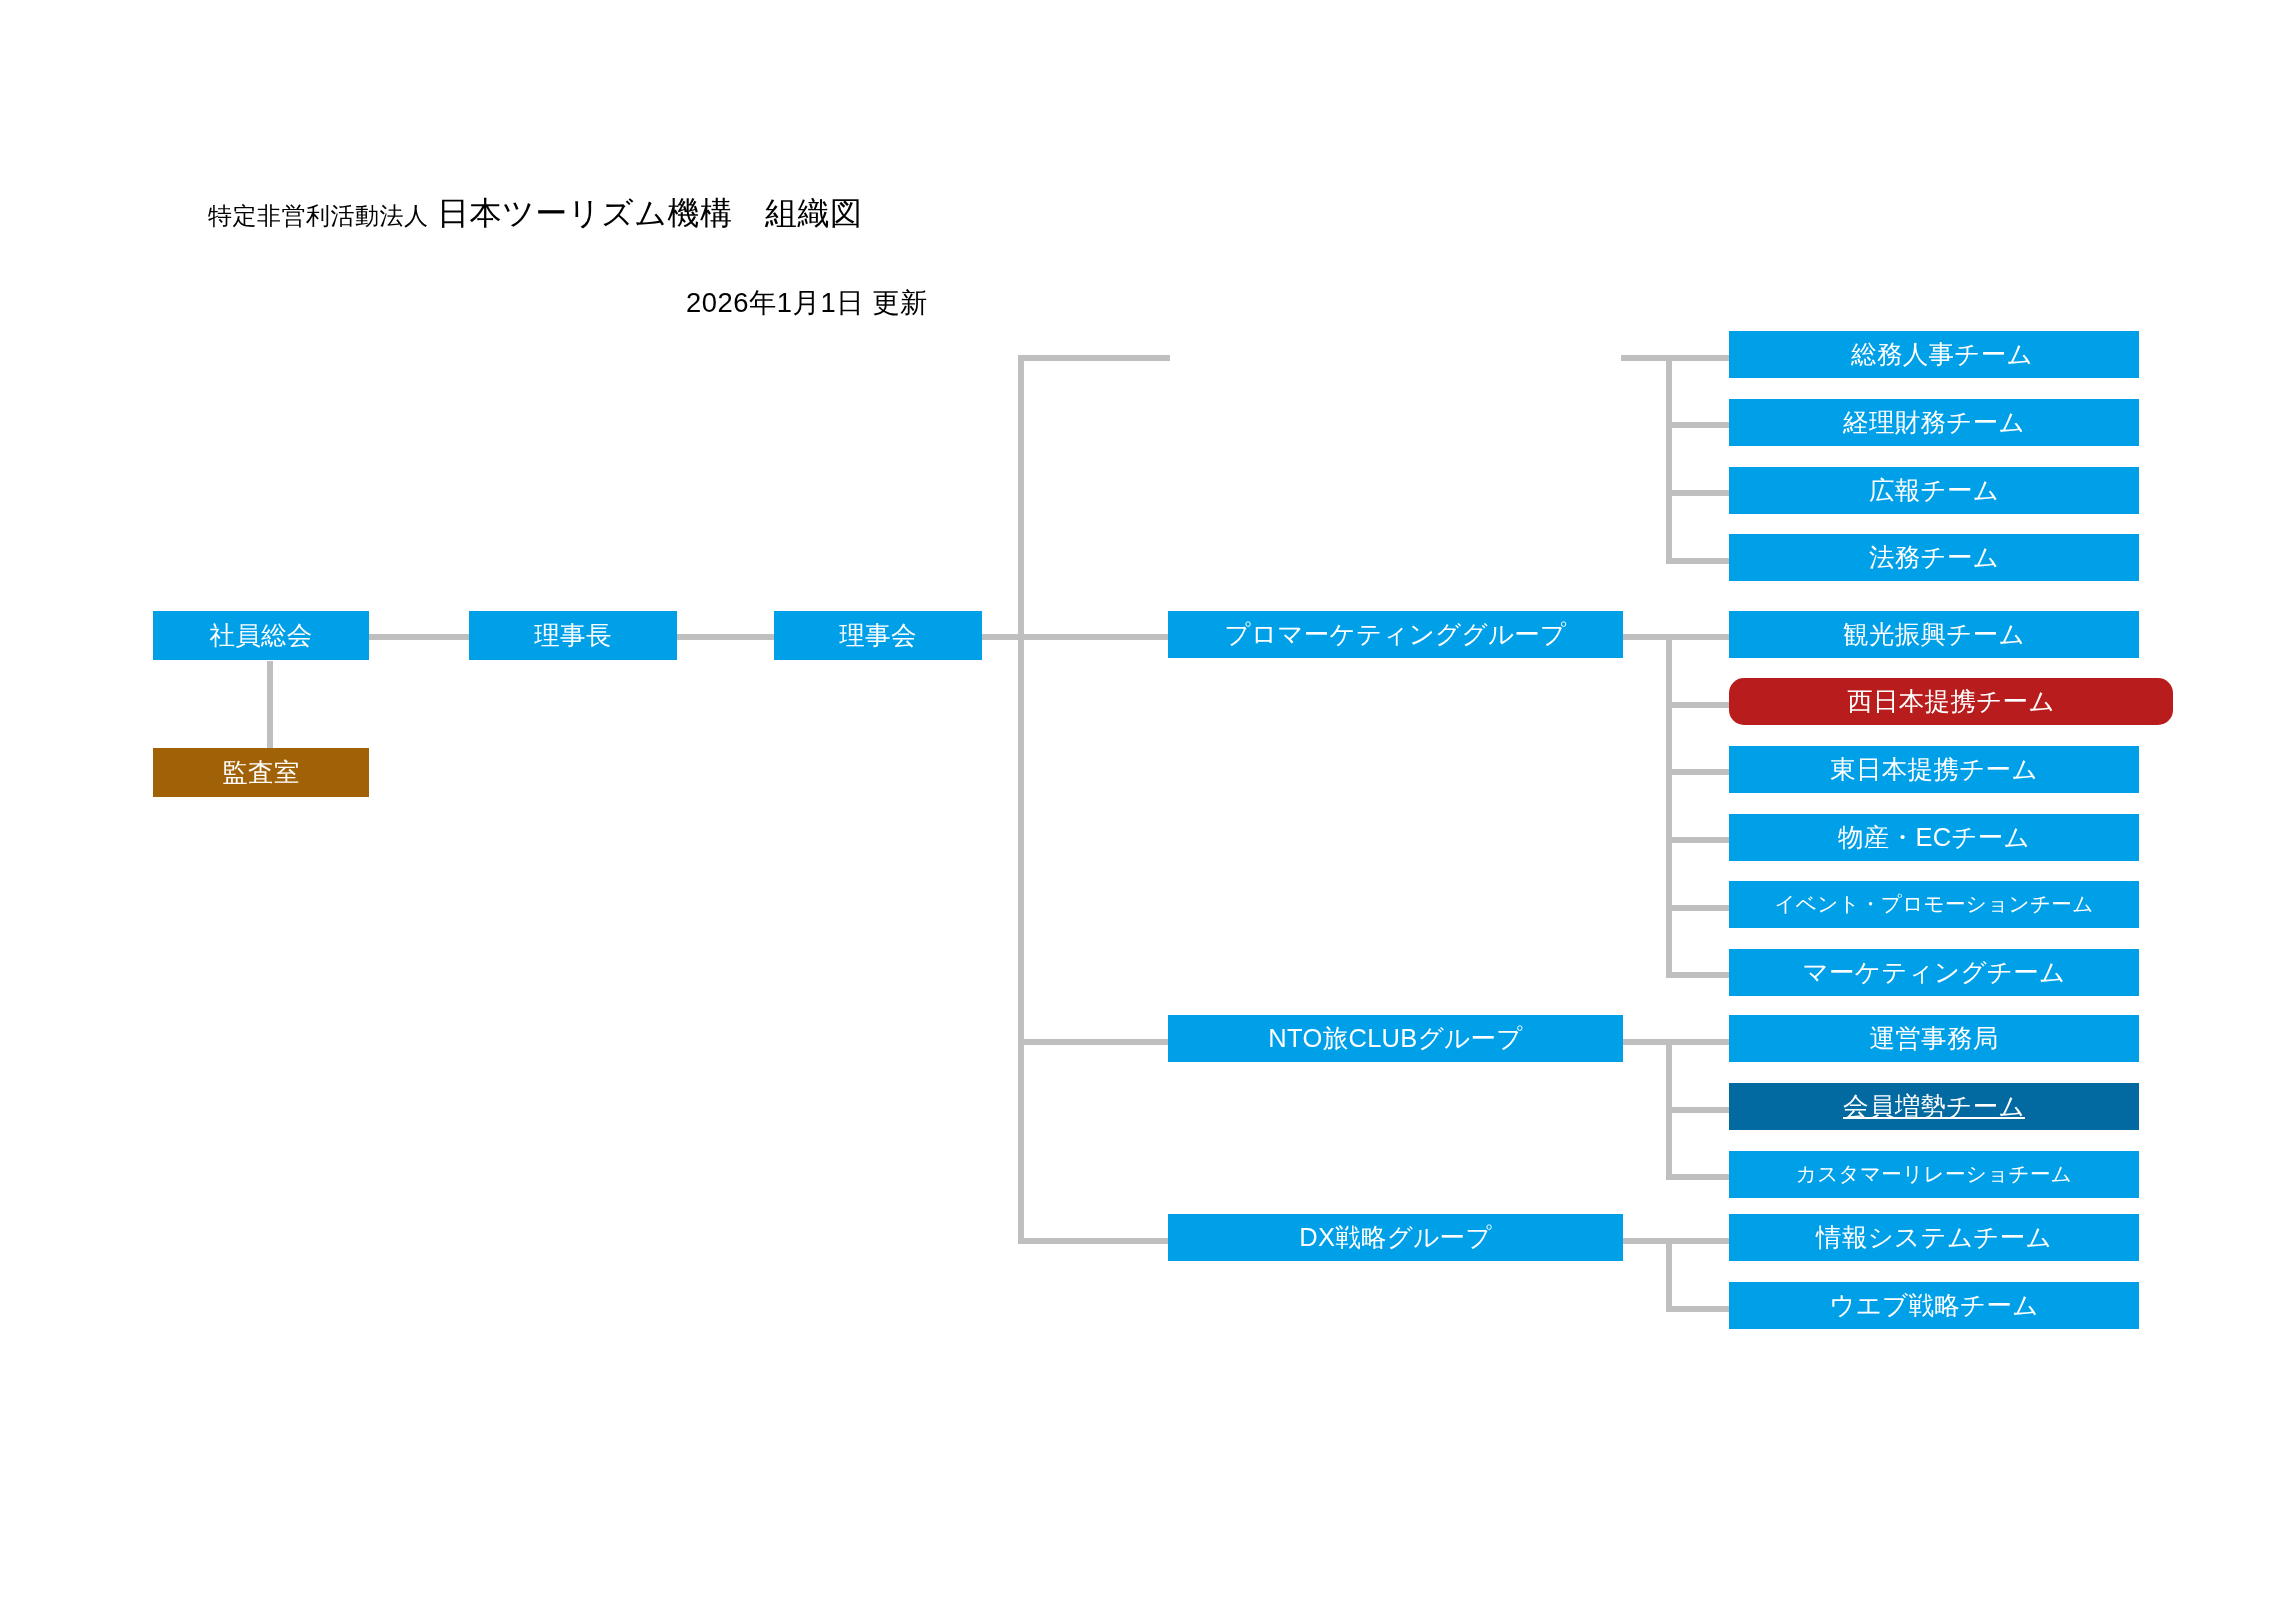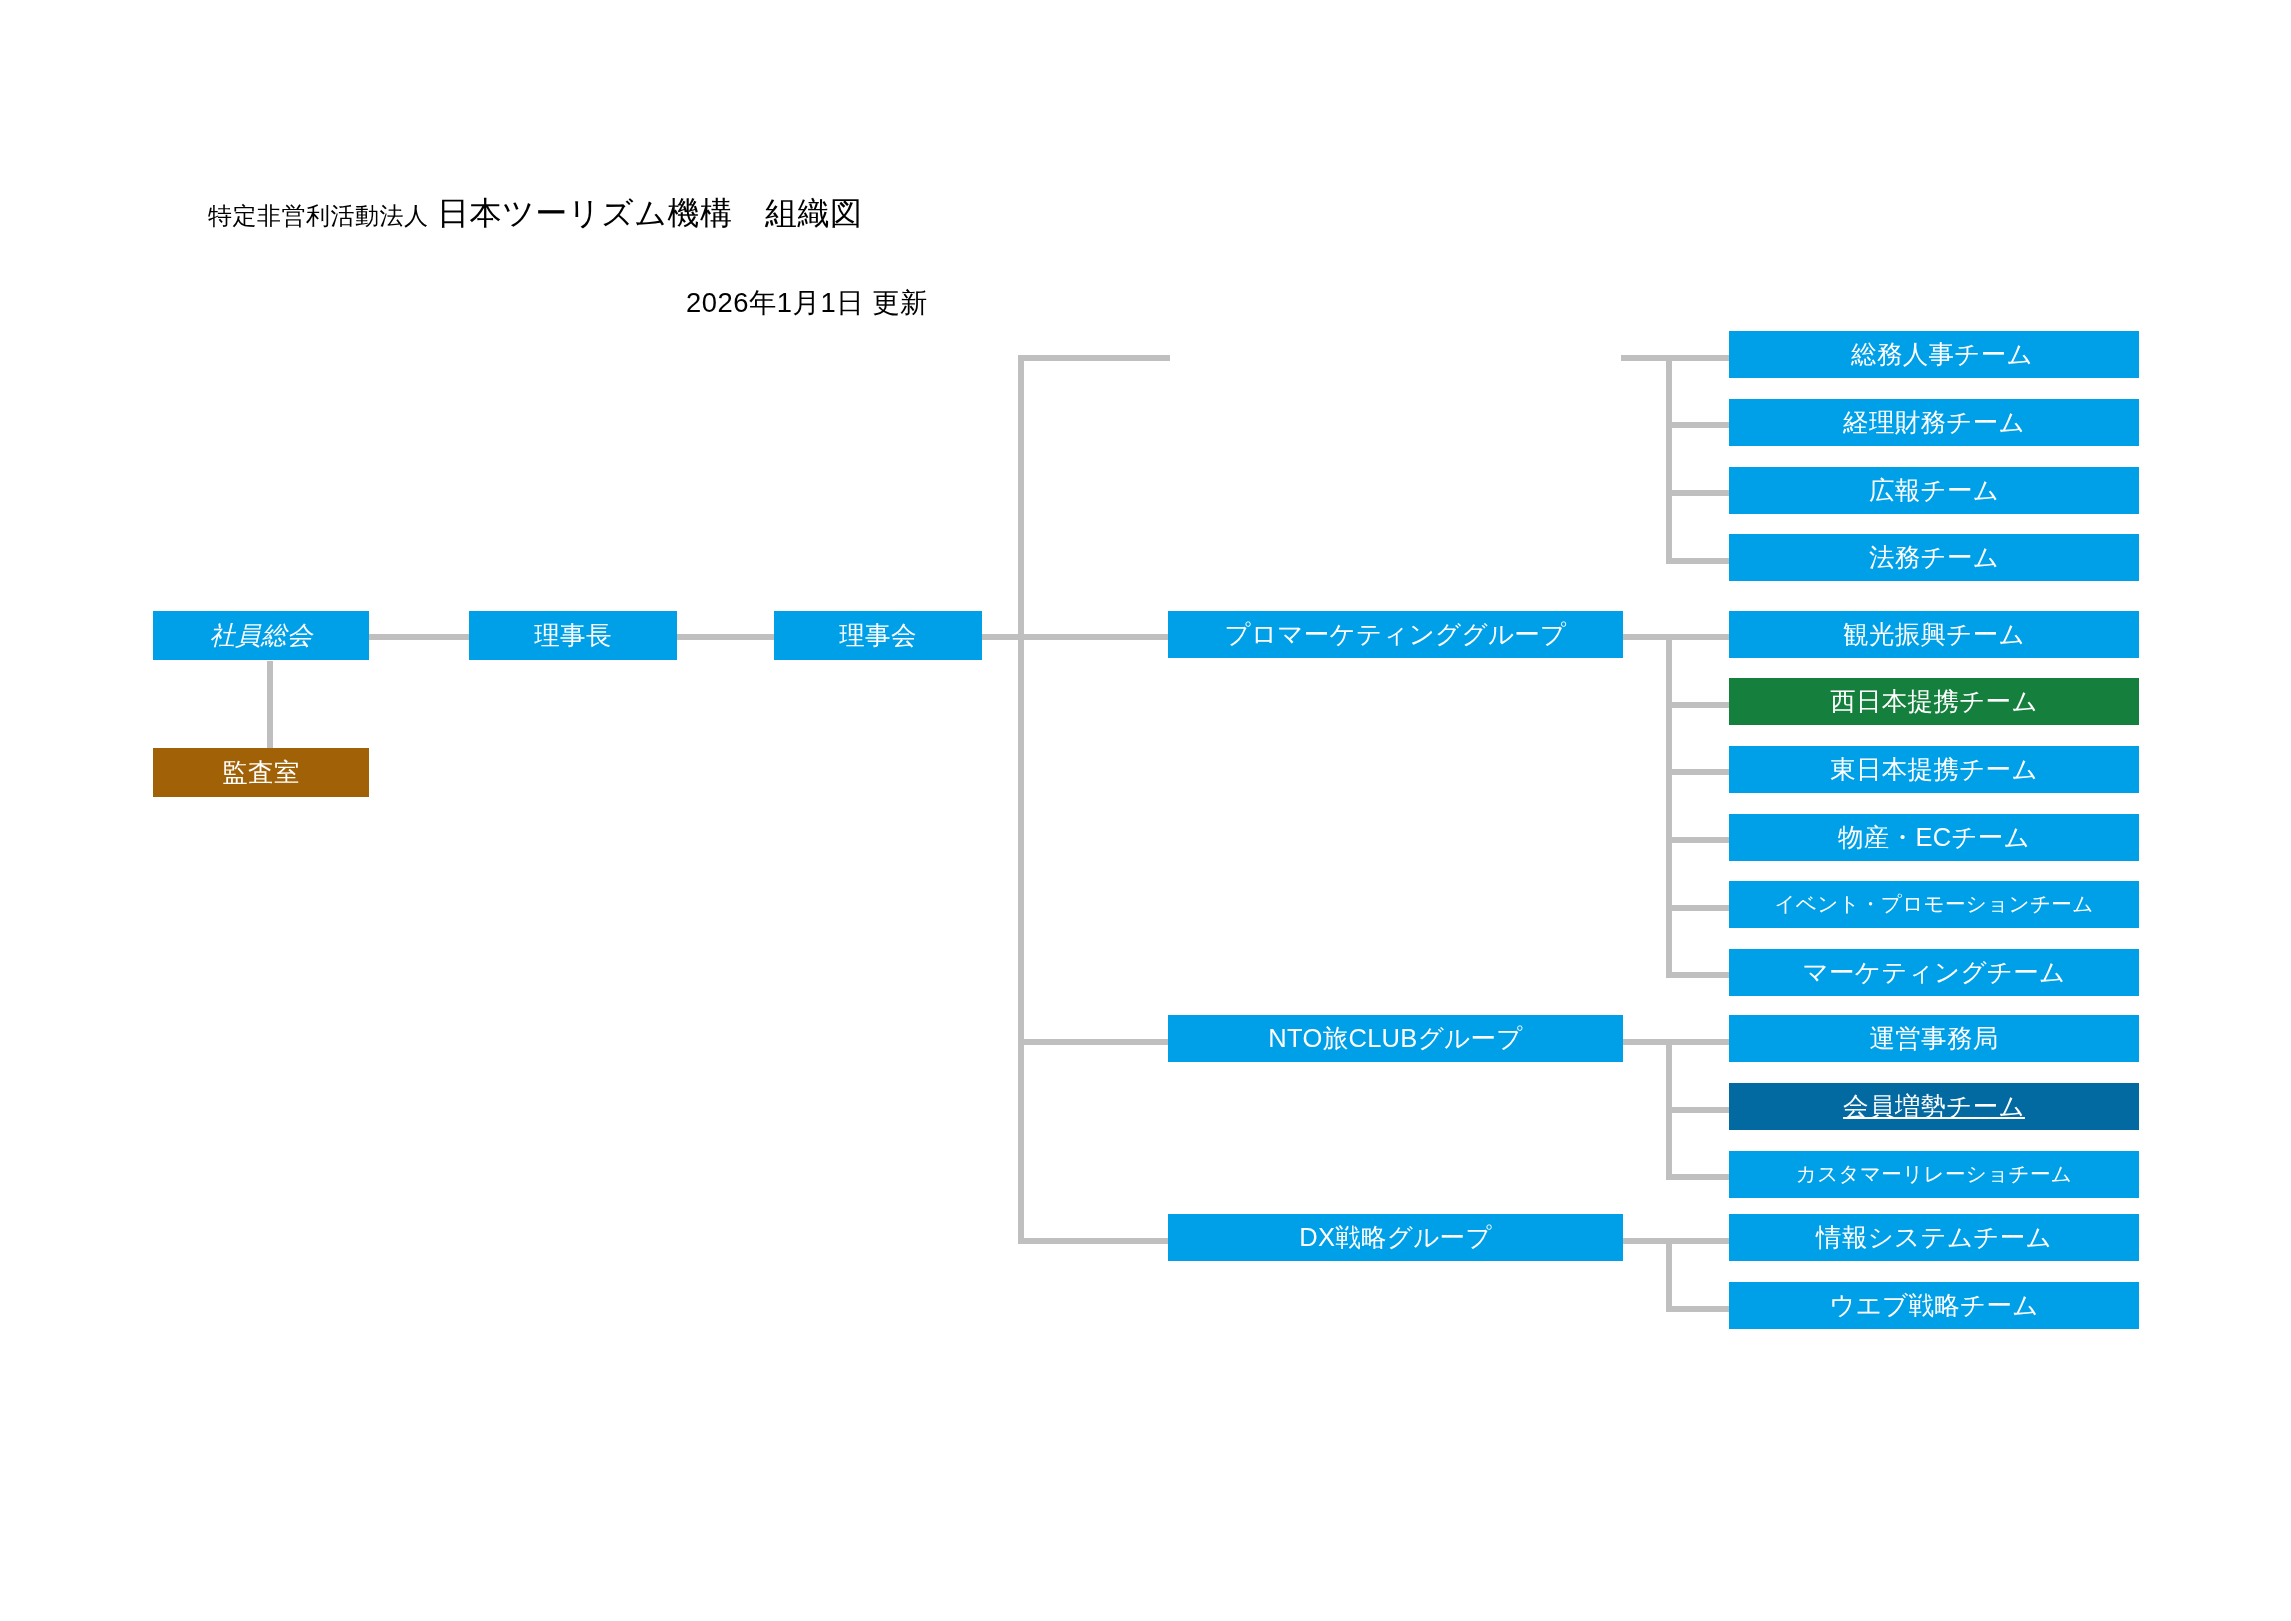--- a/index.html
+++ b/index.html
@@ -123,36 +123,36 @@
   <div class="conn v" style="left: 1666px; top: 1039px; width: 5.9px; height: 137px; background: rgb(191, 191, 191);"></div>
   <div class="conn h" style="left: 1666px; top: 1039px; width: 63px; background: rgb(191, 191, 191);"></div>
   <div class="conn h" style="left: 1666px; top: 1107px; width: 63px; background: rgb(191, 191, 191);"></div>
   <div class="conn h" style="left: 1666px; top: 1174px; width: 63px; background: rgb(191, 191, 191);"></div>
 
   <div class="conn h" style="left: 1621px; top: 1238px; width: 108px; background: rgb(191, 191, 191);"></div>
   <div class="conn v" style="left: 1666px; top: 1238px; width: 5.9px; height: 70px; background: rgb(191, 191, 191);"></div>
   <div class="conn h" style="left: 1666px; top: 1238px; width: 63px; background: rgb(191, 191, 191);"></div>
   <div class="conn h" style="left: 1666px; top: 1306px; width: 63px; background: rgb(191, 191, 191);"></div>
 
-  <div class="node" style="left: 153px; top: 611px; width: 216px; height: 49px; background: rgb(0, 160, 233); color: rgb(255, 255, 255); font-style: italic;">社員総会</div>
+  <div class="node" style="left: 153px; top: 611px; width: 216px; height: 49px; background: rgb(0, 160, 233); color: rgb(255, 255, 255);">社員総会</div>
   <div class="node" style="left: 469px; top: 611px; width: 208px; height: 49px; background: rgb(0, 160, 233); color: rgb(255, 255, 255);">理事長</div>
   <div class="node" style="left: 774px; top: 611px; width: 208px; height: 49px; background: rgb(0, 160, 233); color: rgb(255, 255, 255);">理事会</div>
   <div class="node" style="left: 153px; top: 748px; width: 216px; height: 49px; background: #a16207; color: rgb(255, 255, 255);">監査室</div>
 
   <div class="node" style="left: 1168px; top: 611px; width: 455px; height: 47px; background: rgb(0, 160, 233); color: rgb(255, 255, 255);">プロマーケティンググループ</div>
   <div class="node" style="left: 1168px; top: 1015px; width: 455px; height: 47px; background: rgb(0, 160, 233); color: rgb(255, 255, 255);">NTO旅CLUBグループ</div>
   <div class="node" style="left: 1168px; top: 1214px; width: 455px; height: 47px; background: rgb(0, 160, 233); color: rgb(255, 255, 255);">DX戦略グループ</div>
 
   <div class="node" style="left: 1729px; top: 331px; width: 410px; height: 47px; background: rgb(0, 160, 233); color: rgb(255, 255, 255); padding-left: 16px;">総務人事チーム</div>
   <div class="node" style="left: 1729px; top: 399px; width: 410px; height: 47px; background: rgb(0, 160, 233); color: rgb(255, 255, 255);">経理財務チーム</div>
   <div class="node" style="left: 1729px; top: 467px; width: 410px; height: 47px; background: rgb(0, 160, 233); color: rgb(255, 255, 255);">広報チーム</div>
   <div class="node" style="left: 1729px; top: 534px; width: 410px; height: 47px; background: rgb(0, 160, 233); color: rgb(255, 255, 255);">法務チーム</div>
 
   <div class="node" style="left: 1729px; top: 611px; width: 410px; height: 47px; background: rgb(0, 160, 233); color: rgb(255, 255, 255);">観光振興チーム</div>
-  <div class="node" style="left: 1729px; top: 678px; width: 410px; height: 47px; background: #15803d; color: rgb(255, 255, 255);">西日本提携チーム</div>
+  <div class="node" style="left: 1729px; top: 678px; width: 444px; height: 47px; background: #b91c1c; color: rgb(255, 255, 255); border-radius: 15px;">西日本提携チーム</div>
   <div class="node" style="left: 1729px; top: 746px; width: 410px; height: 47px; background: rgb(0, 160, 233); color: rgb(255, 255, 255);">東日本提携チーム</div>
   <div class="node" style="left: 1729px; top: 814px; width: 410px; height: 47px; background: rgb(0, 160, 233); color: rgb(255, 255, 255);">物産・ECチーム</div>
   <div class="node small-text" style="left: 1729px; top: 881px; width: 410px; height: 47px; background: rgb(0, 160, 233); color: rgb(255, 255, 255);">イベント・プロモーションチーム</div>
   <div class="node" style="left: 1729px; top: 949px; width: 410px; height: 47px; background: rgb(0, 160, 233); color: rgb(255, 255, 255);">マーケティングチーム</div>
 
   <div class="node" style="left: 1729px; top: 1015px; width: 410px; height: 47px; background: rgb(0, 160, 233); color: rgb(255, 255, 255);">運営事務局</div>
   <div class="node" style="left: 1729px; top: 1083px; width: 410px; height: 47px; background: #0369a1; color: rgb(255, 255, 255); text-decoration: underline;">会員増勢チーム</div>
   <div class="node small-text" style="left: 1729px; top: 1151px; width: 410px; height: 47px; background: rgb(0, 160, 233); color: rgb(255, 255, 255);">カスタマーリレーショチーム</div>
 
   <div class="node" style="left: 1729px; top: 1214px; width: 410px; height: 47px; background: rgb(0, 160, 233); color: rgb(255, 255, 255);">情報システムチーム</div>

